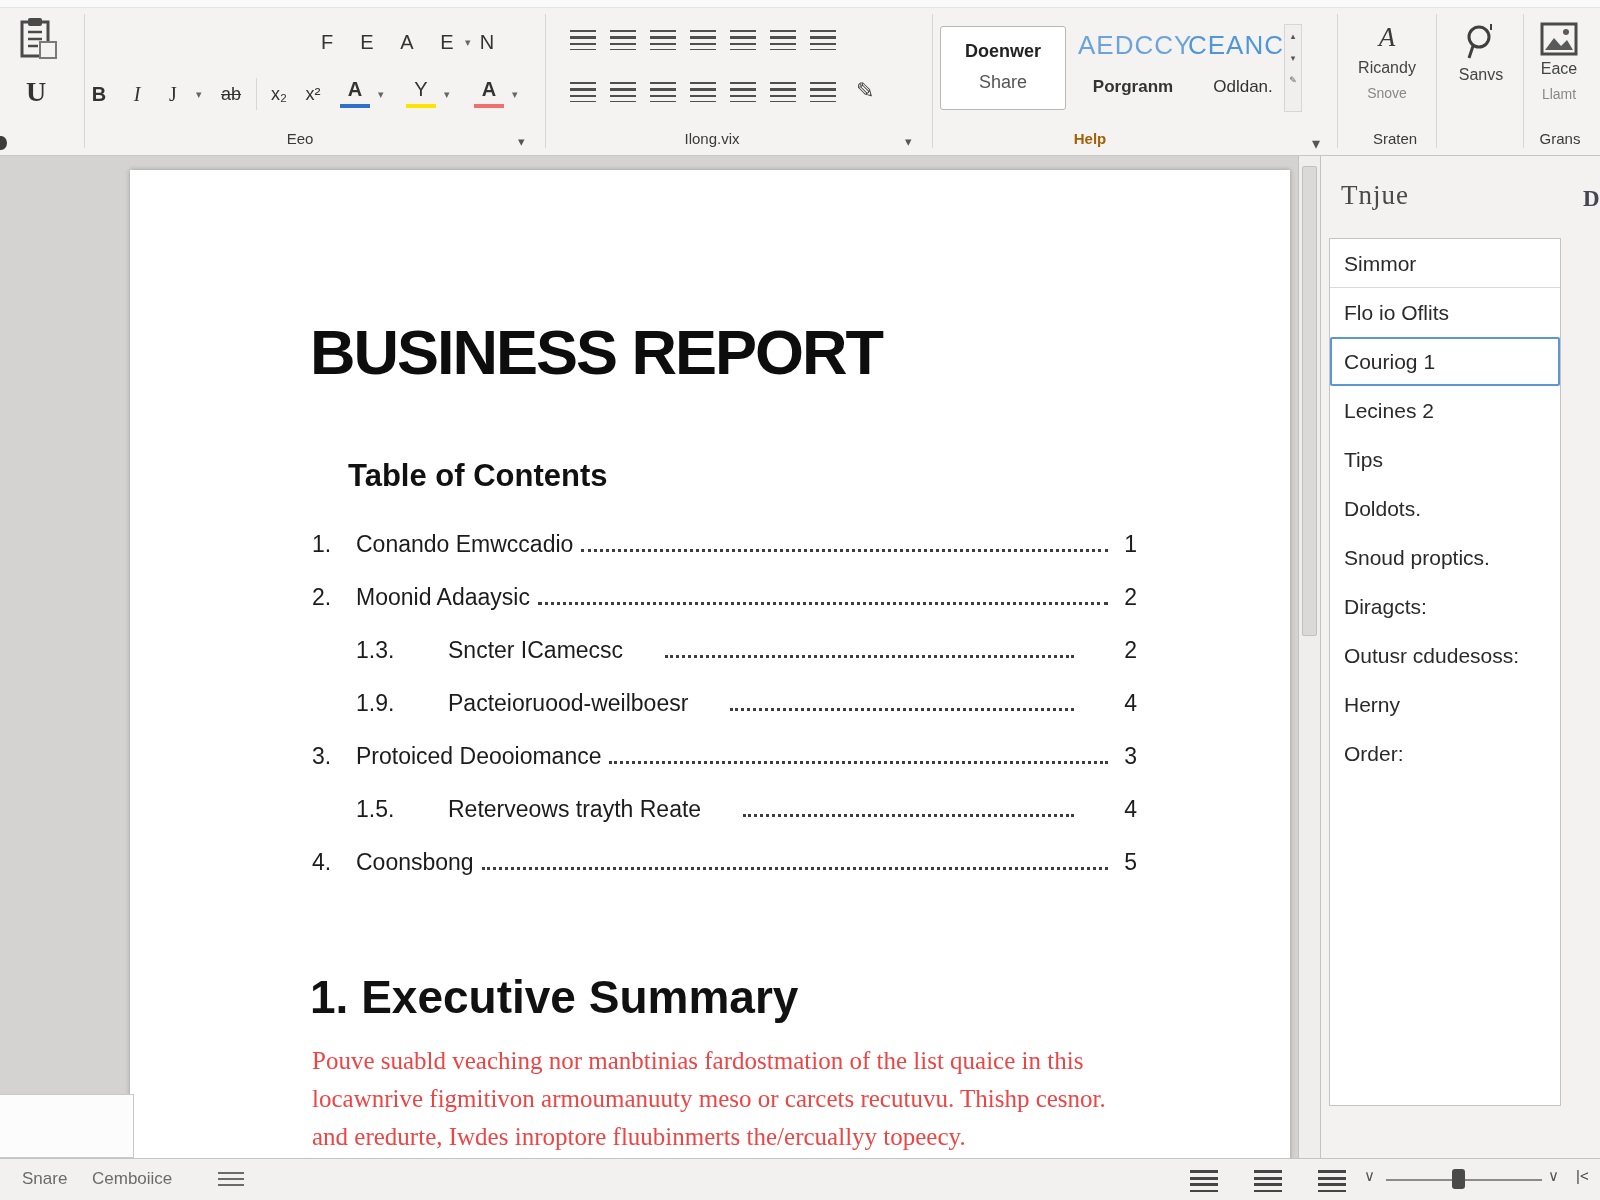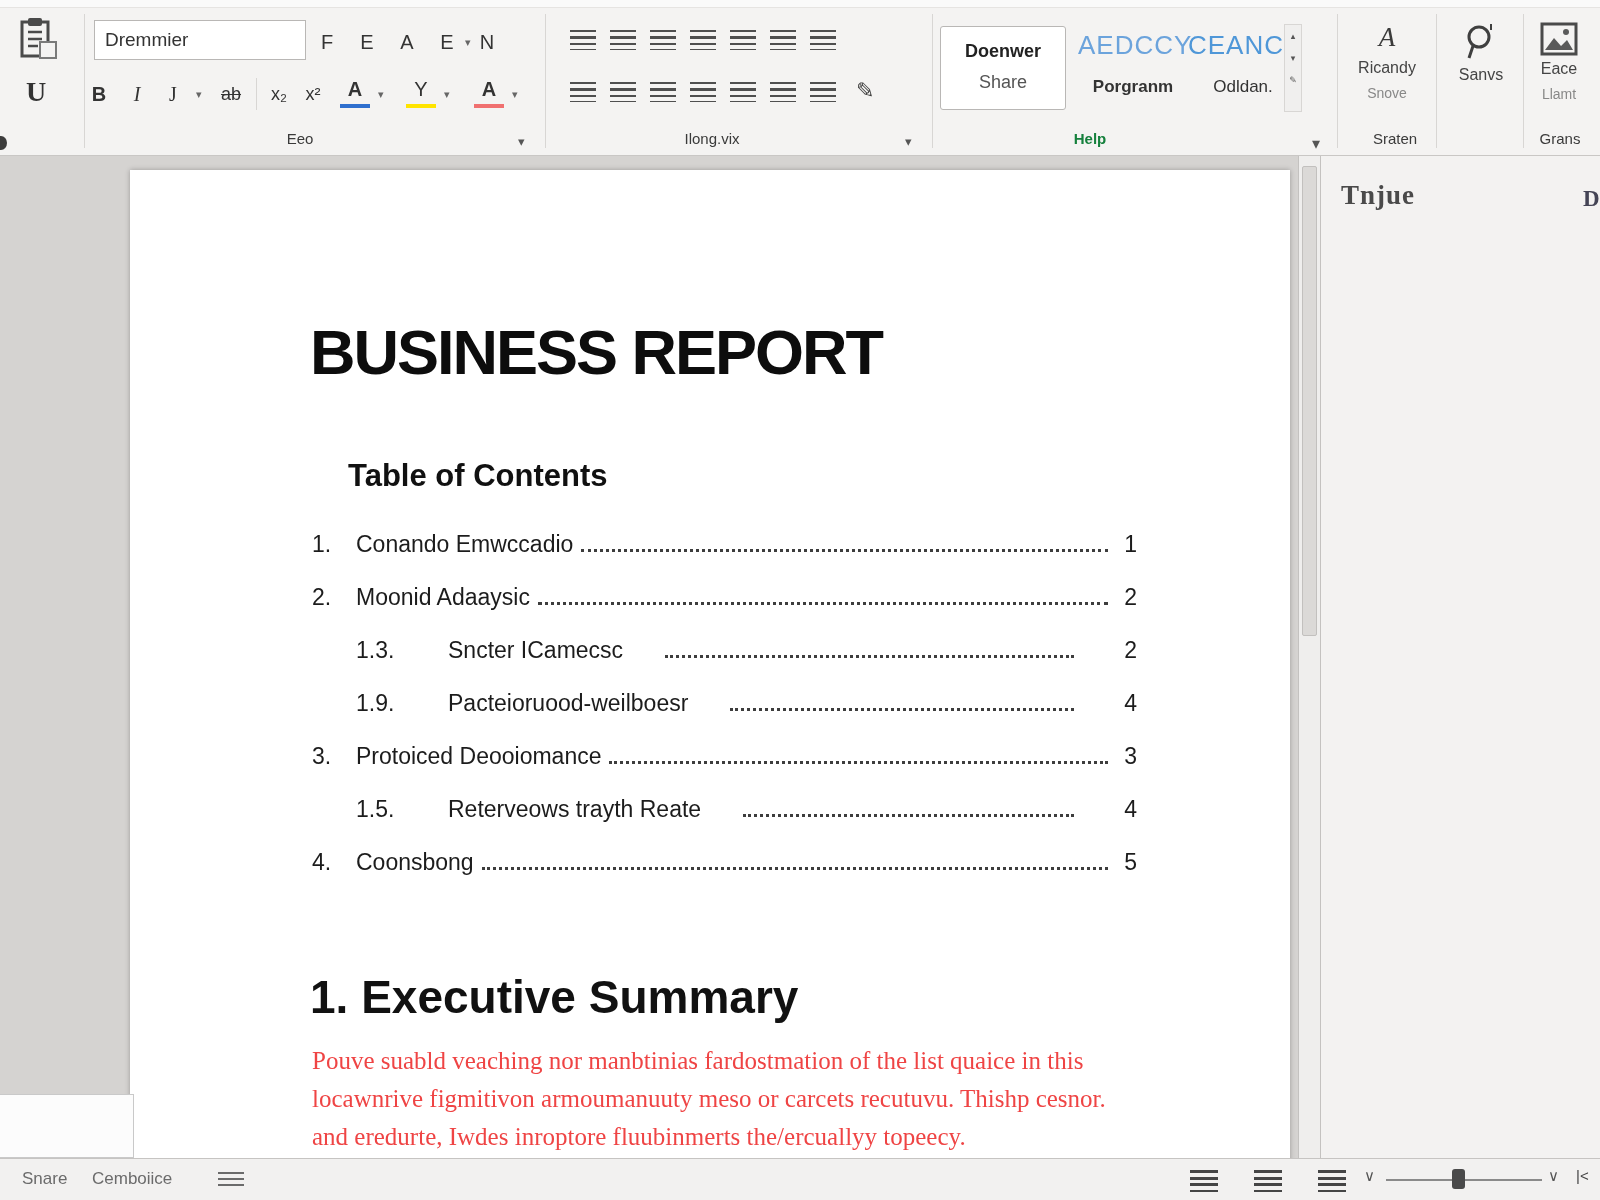--- a/index.html
+++ b/index.html
@@ -60,21 +60,21 @@
   .corner-box{position:absolute;left:0;top:938px;width:134px;height:64px;background:#fcfcfc;
     border:1px solid #c9c9c9;border-left:none;}
   .edge-dot{position:absolute;left:-5px;top:136px;width:12px;height:14px;border-radius:50%;background:#3c3c3c;}
 
   
   .vscroll{position:absolute;left:1298px;top:156px;width:22px;height:1002px;background:#efeeed;border-left:1px solid #c4c2c0;}
   .vthumb{position:absolute;left:3px;top:10px;width:15px;height:470px;background:#dbd9d7;border:1px solid #c2c0be;border-radius:2px;}
 
   
   .sidebar{position:absolute;left:1320px;top:156px;width:280px;height:1002px;background:#f3f2f1;border-left:1px solid #c4c2c0;}
-  .sb-title{position:absolute;left:20px;top:24px;font-family:"Liberation Serif",serif;font-weight:bold;
+  .sb-title{position:absolute;left:20px;top:24px;font-family:"Liberation Serif",serif;font-weight:normal;
     font-size:27px;color:#4a4a4a;letter-spacing:1px;}
   .sb-corner{position:absolute;left:262px;top:30px;font-family:"Liberation Serif",serif;font-weight:bold;font-size:23px;color:#445;}
   .sb-panel{position:absolute;left:8px;top:82px;width:232px;height:868px;background:#fff;border:1px solid #c6c4c2;}
   .sb-item{height:49px;line-height:49px;padding-left:14px;font-size:21px;color:#2a2a2a;white-space:nowrap;}
   .sb-item.first{border-bottom:1px solid #dcdad8;}
   .sb-item.selected{box-shadow:inset 0 0 0 2px var(--accent-blue);border-radius:2px;}
 
   
   .statusbar{position:absolute;left:0;top:1158px;width:1600px;height:42px;background:#f2f1f0;
     border-top:1px solid #c6c4c2;color:#6b6b6b;font-size:17px;}
@@ -102,21 +102,20 @@
           <line x1="12" y1="16" x2="26" y2="16" stroke="#4a4a4a" stroke-width="2.5"></line>
           <line x1="12" y1="23" x2="26" y2="23" stroke="#4a4a4a" stroke-width="2.5"></line>
           <line x1="12" y1="30" x2="22" y2="30" stroke="#4a4a4a" stroke-width="2.5"></line>
           <rect x="24" y="26" width="16" height="16" fill="#f4f3f2" stroke="#7a7a7a" stroke-width="2"></rect>
         </svg>
     </span>
     <span class="abs" style="left:26px;top:76px;font-family:'Liberation Serif',serif;font-size:28px;font-weight:bold;color:#333">U</span>
     <span class="edge-dot"></span>
     <div class="gsep" style="left:84px"></div>
 
-    <div class="fontbox">Dremmier</div>
     <div class="icrow" style="left:312px;top:24px;gap:10px">
 
     <span class="rbtn" style="position:static">F</span>
         <span class="rbtn" style="position:static">E</span>
         <span class="rbtn" style="position:static">A</span>
         <span class="rbtn" style="position:static">E</span>
         <span class="rbtn" style="position:static">N</span>
       </div>
     <span class="caret" style="left:465px;top:36px">▾</span>
 
@@ -173,21 +172,21 @@
     </div>
     <div class="gal-item" style="left:1188px;color:var(--gallery-blue-2)">
       <div class="gal-prev">CEANCE</div>
       <div class="gal-name">Odldan.</div>
     </div>
     <div class="galscroll">
       <div>▴</div>
       <div>▾</div>
       <div>✎</div>
     </div>
-    <div class="glabel" style="left:1000px;width:180px;font-weight:bold;color:#15803d">Help</div>
+    <div class="glabel" style="left:1000px;width:180px;font-weight:bold;color:#a16207">Help</div>
     <span class="launcher" style="left:1312px;font-size:16px">▾</span>
     <div class="gsep" style="left:1337px"></div>
 
     <div class="tool" style="left:1342px;top:22px;width:90px">
       <div style="font-family:'Liberation Serif',serif;font-style:italic;font-size:27px;color:#3b3b3b">A</div>
       <div style="margin-top:6px">Ricandy</div>
       <div class="sub">Snove</div>
     </div>
     <div class="gsep" style="left:1436px"></div>
     <div class="tool" style="left:1440px;top:22px;width:82px">
@@ -277,20 +276,44 @@
     <div class="corner-box"></div>
   </div>
 
   <div class="vscroll">
     <div class="vthumb"></div>
   </div>
 
   <div class="sidebar">
     <div class="sb-title">Tnjue</div>
     <div class="sb-corner">D</div>
+    <div class="sb-panel">
+
+        <div class="sb-item first">Simmor</div>
+
+        <div class="sb-item">Flo io Oflits</div>
+
+        <div class="sb-item selected">Couriog 1</div>
+
+        <div class="sb-item">Lecines 2</div>
+
+        <div class="sb-item">Tips</div>
+
+        <div class="sb-item">Doldots.</div>
+
+        <div class="sb-item">Snoud proptics.</div>
+
+        <div class="sb-item">Diragcts:</div>
+
+        <div class="sb-item">Outusr cdudesoss:</div>
+
+        <div class="sb-item">Herny</div>
+
+        <div class="sb-item">Order:</div>
+      </div>
   </div>
 
   <div class="statusbar">
     <span class="sb-left" style="left:22px">Snare</span>
     <span class="sb-left" style="left:92px">Cemboiice</span>
     <span class="status-lines" style="left:218px"></span>
     <span class="view-ic" style="left:1190px"></span>
     <span class="view-ic" style="left:1254px"></span>
     <span class="view-ic" style="left:1318px"></span>
     <span class="zoom-end" style="left:1364px">∨</span>

